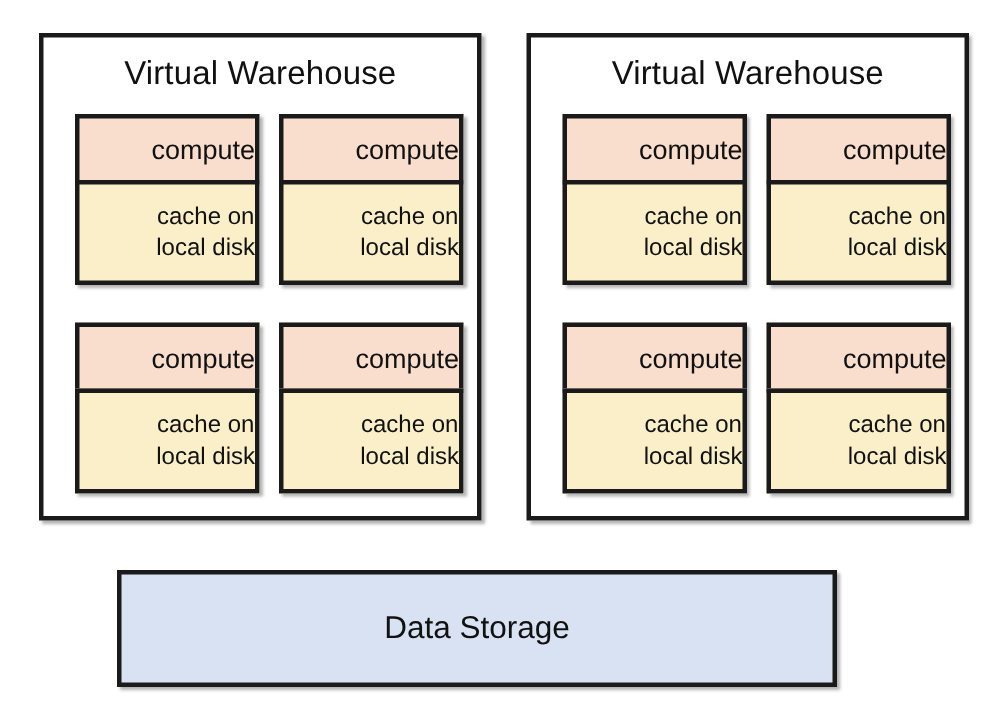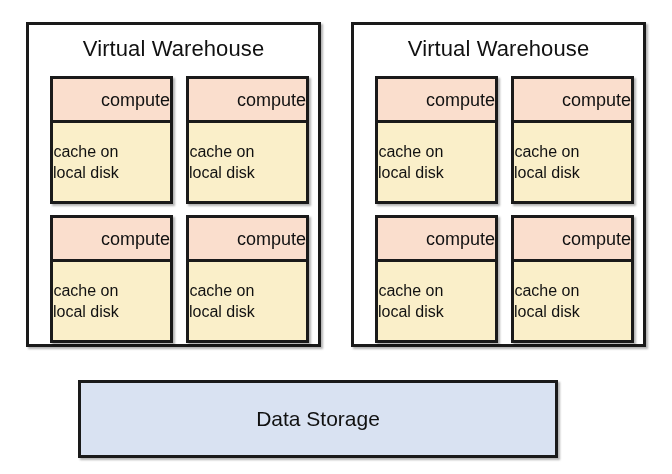--- a/index.html
+++ b/index.html
@@ -70,27 +70,27 @@
   .compute-label {
     font-size: 18px;
     line-height: 20px;
     color: #111111;
     white-space: nowrap;
     margin-left: 48px;
   }
 
   .cache {
     box-sizing: border-box;
-    height: 84px;
+    height: 70px;
     margin-top: -3px;
     background: #faefc9;
     border: 3px solid #1a1a1a;
     display: flex;
     align-items: center;
-    justify-content: flex-start;
+    justify-content: flex-end;
     text-align: center;
   }
   .cache-label {
     font-size: 16px;
     line-height: 21px;
     color: #111111;
   }
 
   
   #data-storage {

